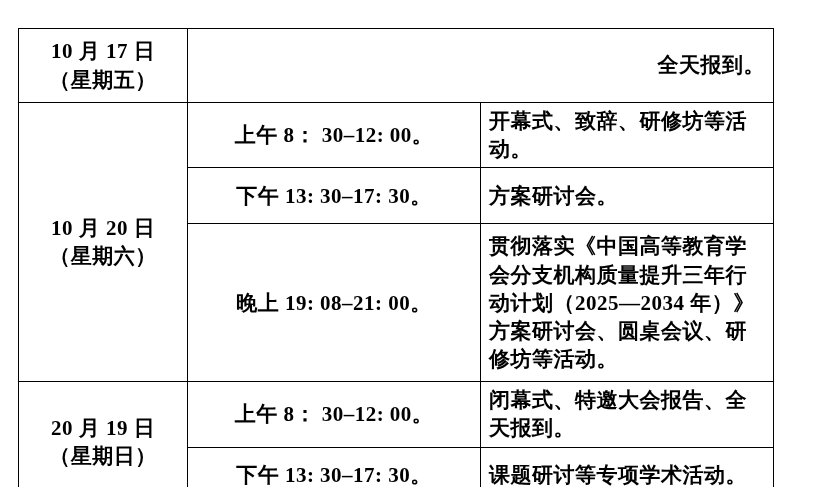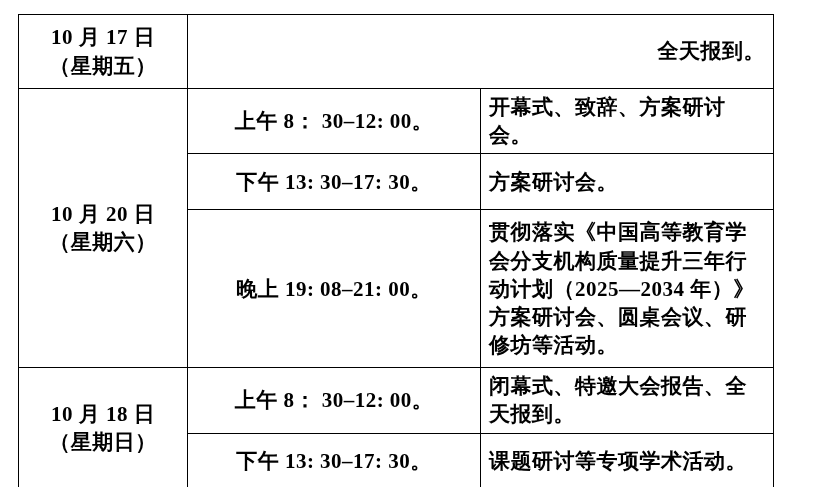--- a/index.html
+++ b/index.html
@@ -12,21 +12,21 @@
     height: 487px;
     font-family: "Liberation Serif", "DejaVu Serif", serif;
     color: #000000;
     overflow: hidden;
   }
   .page {
     position: relative;
     width: 813px;
     height: 487px;
     box-sizing: border-box;
-    padding: 14px 18px 10px 18px;
+    padding: 28px 18px 10px 18px;
   }
   table.schedule {
     border-collapse: collapse;
     width: 756px;
     table-layout: fixed;
   }
   table.schedule td {
     border: 1px solid #000000;
     vertical-align: middle;
     padding: 4px 8px;
@@ -81,36 +81,36 @@
         </td>
         <td class="col-content allday" colspan="2">全天报到。</td>
       </tr>
 
       <tr class="row-h2">
         <td class="col-date" rowspan="3">
           <span class="date-line">10 月 20 日</span>
           <span class="date-line">（星期六）</span>
         </td>
         <td class="col-time">上午 8： 30–12: 00。</td>
-        <td class="col-content">开幕式、致辞、方案研讨会。</td>
+        <td class="col-content">开幕式、致辞、研修坊等活动。</td>
       </tr>
 
       <tr class="row-h3">
         <td class="col-time">下午 13: 30–17: 30。</td>
         <td class="col-content">方案研讨会。</td>
       </tr>
 
       <tr class="row-h4">
         <td class="col-time">晚上 19: 08–21: 00。</td>
         <td class="col-content cell-tall">贯彻落实《中国高等教育学会分支机构质量提升三年行动计划（2025—2034 年）》方案研讨会、圆桌会议、研修坊等活动。</td>
       </tr>
 
       <tr class="row-h5">
         <td class="col-date" rowspan="2">
-          <span class="date-line">10 月 18 日</span>
+          <span class="date-line">20 月 19 日</span>
           <span class="date-line">（星期日）</span>
         </td>
         <td class="col-time">上午 8： 30–12: 00。</td>
         <td class="col-content">闭幕式、特邀大会报告、全天报到。</td>
       </tr>
 
       <tr class="row-h6">
         <td class="col-time">下午 13: 30–17: 30。</td>
         <td class="col-content">课题研讨等专项学术活动。</td>
       </tr>

